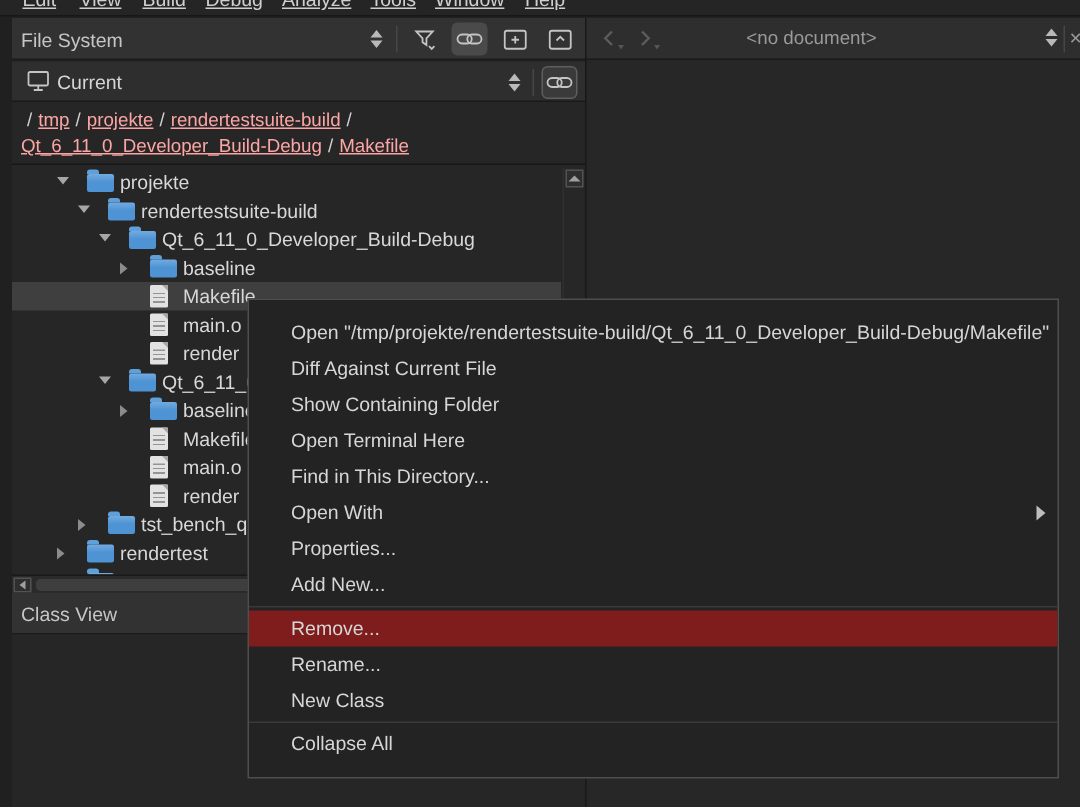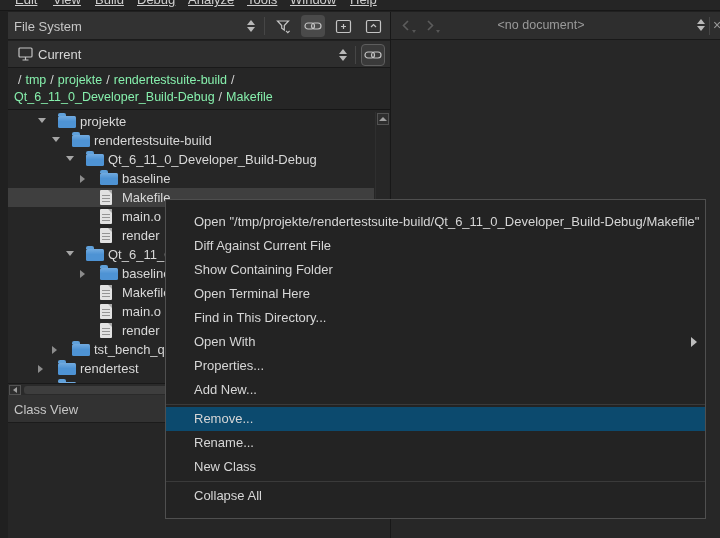--- a/index.html
+++ b/index.html
@@ -32,21 +32,21 @@
   .computer-row { position:absolute; left:8px; top:41px; width:382px; height:27px;
                   background:#2e2e2e; border-bottom:1px solid #191919; }
   .computer-label { position:absolute; left:30px; top:6px; font-size:13px; color:#d6d6d6; }
   .monitor-icon { position:absolute; left:9px; top:5px; }
 
   
   .breadcrumb { position:absolute; left:8px; top:68px; width:382px; height:42px;
                 background:#262626; border-bottom:1px solid #161616;
                 padding:4px 6px; font-size:12.5px; line-height:17px; }
   .bc-line { white-space:nowrap; }
-  .bc-link { color:#86efac; }
+  .bc-link { color:#fca5a5; text-decoration:underline; }
   .bc-sep  { color:#d2d2d2; margin:0 4px; }
 
   
   .tree { position:absolute; left:8px; top:110px; width:382px; height:273px;
           background:#262626; overflow:hidden; }
   .tree-row { position:absolute; left:0; width:366px; height:19px; }
   .tree-row.selected { background:#3f3f3f; }
   .chev { position:absolute; top:6px; }
   .chev-down  { width:0; height:0; border-left:4px solid transparent; border-right:4px solid transparent; border-top:5px solid #a6a6a6; }
   .chev-right { width:0; height:0; border-top:4px solid transparent; border-bottom:4px solid transparent; border-left:5px solid #8c8c8c; }
@@ -98,21 +98,21 @@
   .editor-vsep { position:absolute; left:318px; top:5px; width:1px; height:18px; background:#464646; }
   .close-x { position:absolute; left:322px; top:5px; font-size:14px; color:#9a9a9a; }
   .editor-content { position:absolute; left:390px; top:40px; width:330px; height:498px;
                     background:#272727; border-left:1px solid #181818; }
 
   
   .context-menu { position:absolute; left:165px; top:199px; width:541px;
                   background:#232323; border:1px solid #4f4f4f; padding:10px 0; z-index:10; }
   .menu-item { position:relative; height:24px; line-height:24px; padding-left:28px;
                font-size:13px; color:#d6d6d6; white-space:nowrap; }
-  .menu-item.highlighted { background:#0c4a6e; }
+  .menu-item.highlighted { background:#7f1d1d; }
   .menu-sep { height:1px; background:#3a3a3a; margin:2px 0; }
   .submenu-arrow { position:absolute; right:8px; top:7px; width:0; height:0;
                    border-top:5px solid transparent; border-bottom:5px solid transparent;
                    border-left:6px solid #bdbdbd; }
 
   svg { stroke:#c4c4c4; fill:none; stroke-width:1.2; }
 </style>
 </head>
 <body>
 

